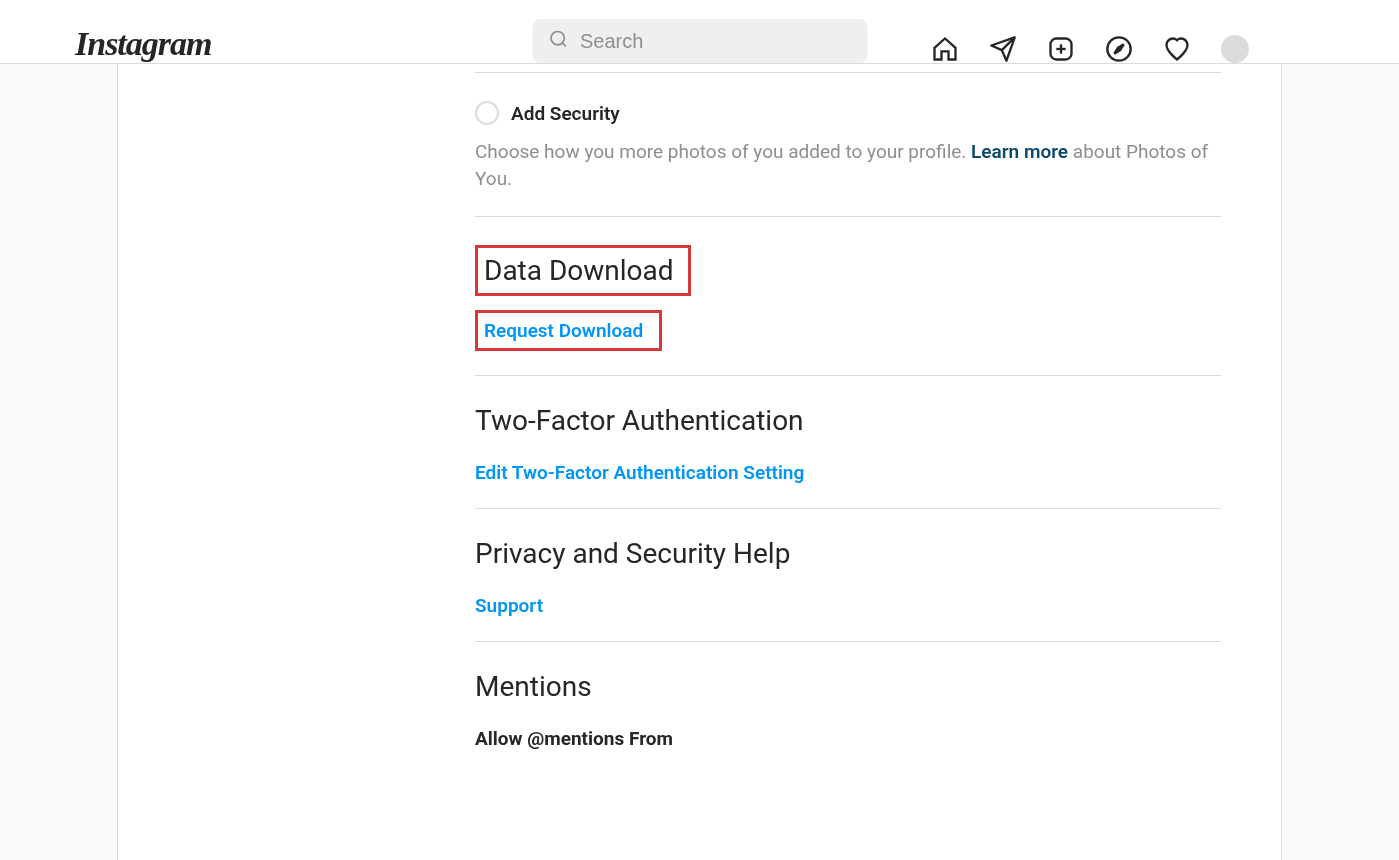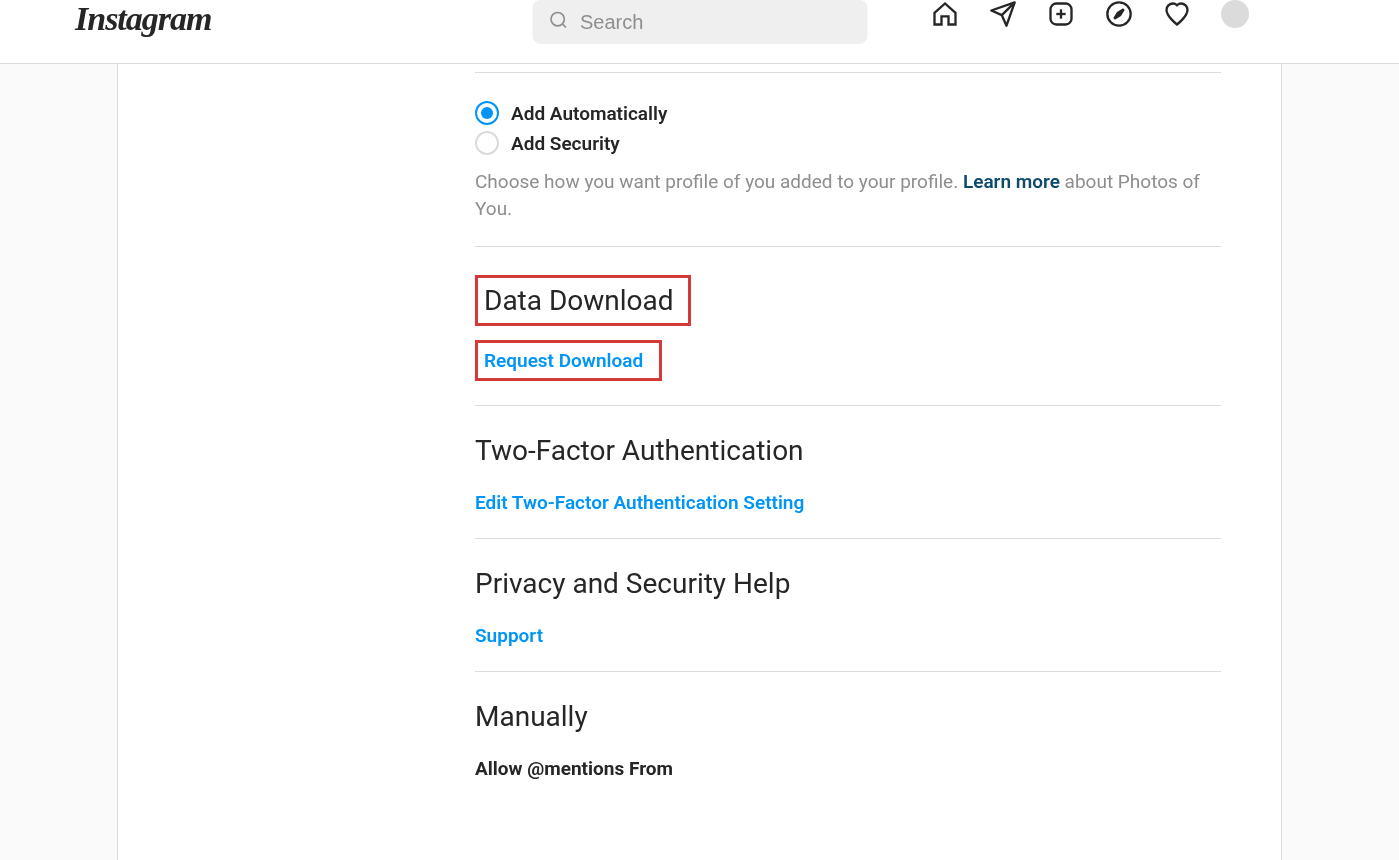--- a/index.html
+++ b/index.html
@@ -5,21 +5,21 @@
     * { margin: 0; padding: 0; box-sizing: border-box; }
     body {
       font-family: -apple-system, BlinkMacSystemFont, "Segoe UI", Roboto, Helvetica, Arial, sans-serif;
       background: #fff;
       color: #262626;
     }
     .header {
       height: 64px;
       border-bottom: 1px solid #dbdbdb;
       display: flex;
-      align-items: flex-start;
+      align-items: flex-end;
       padding: 0 20px;
       position: relative;
     }
     .logo {
       font-family: "Brush Script MT", cursive;
       font-size: 34px;
       font-weight: 600;
       font-style: italic;
       margin-left: 55px;
       letter-spacing: -1px;
@@ -214,29 +214,25 @@
 
 <div class="page">
   <div class="panel">
     <div class="sidebar"></div>
 
     <div class="content">
       <div class="first-rule"></div>
 
       <div class="section">
         <div class="radio-row">
-          <span class="radio checked"></span>
-          <span class="radio-label">Add Automatically</span>
-        </div>
-        <div class="radio-row">
           <span class="radio"></span>
           <span class="radio-label">Add Security</span>
         </div>
         <p class="helper">
-          <span>Choose how you want profile of you added to your profile. </span><a href="#">Learn more</a><span> about Photos of You.</span>
+          <span>Choose how you more photos of you added to your profile. </span><a href="#">Learn more</a><span> about Photos of You.</span>
         </p>
       </div>
 
       <div class="section">
         <div class="highlight-box">
           <h2 class="section-title" style="margin-bottom:0;">Data Download</h2>
         </div>
         <div style="height:14px;"></div>
         <div class="highlight-box-link">
           <a href="#" class="link">Request Download</a>
@@ -247,19 +243,19 @@
         <h2 class="section-title">Two-Factor Authentication</h2>
         <a href="#" class="link">Edit Two-Factor Authentication Setting</a>
       </div>
 
       <div class="section">
         <h2 class="section-title">Privacy and Security Help</h2>
         <a href="#" class="link">Support</a>
       </div>
 
       <div class="section">
-        <h2 class="section-title">Manually</h2>
+        <h2 class="section-title">Mentions</h2>
         <p class="sub-heading">Allow @mentions From</p>
       </div>
 
     </div>
   </div>
 </div>
 
 </body></html>

